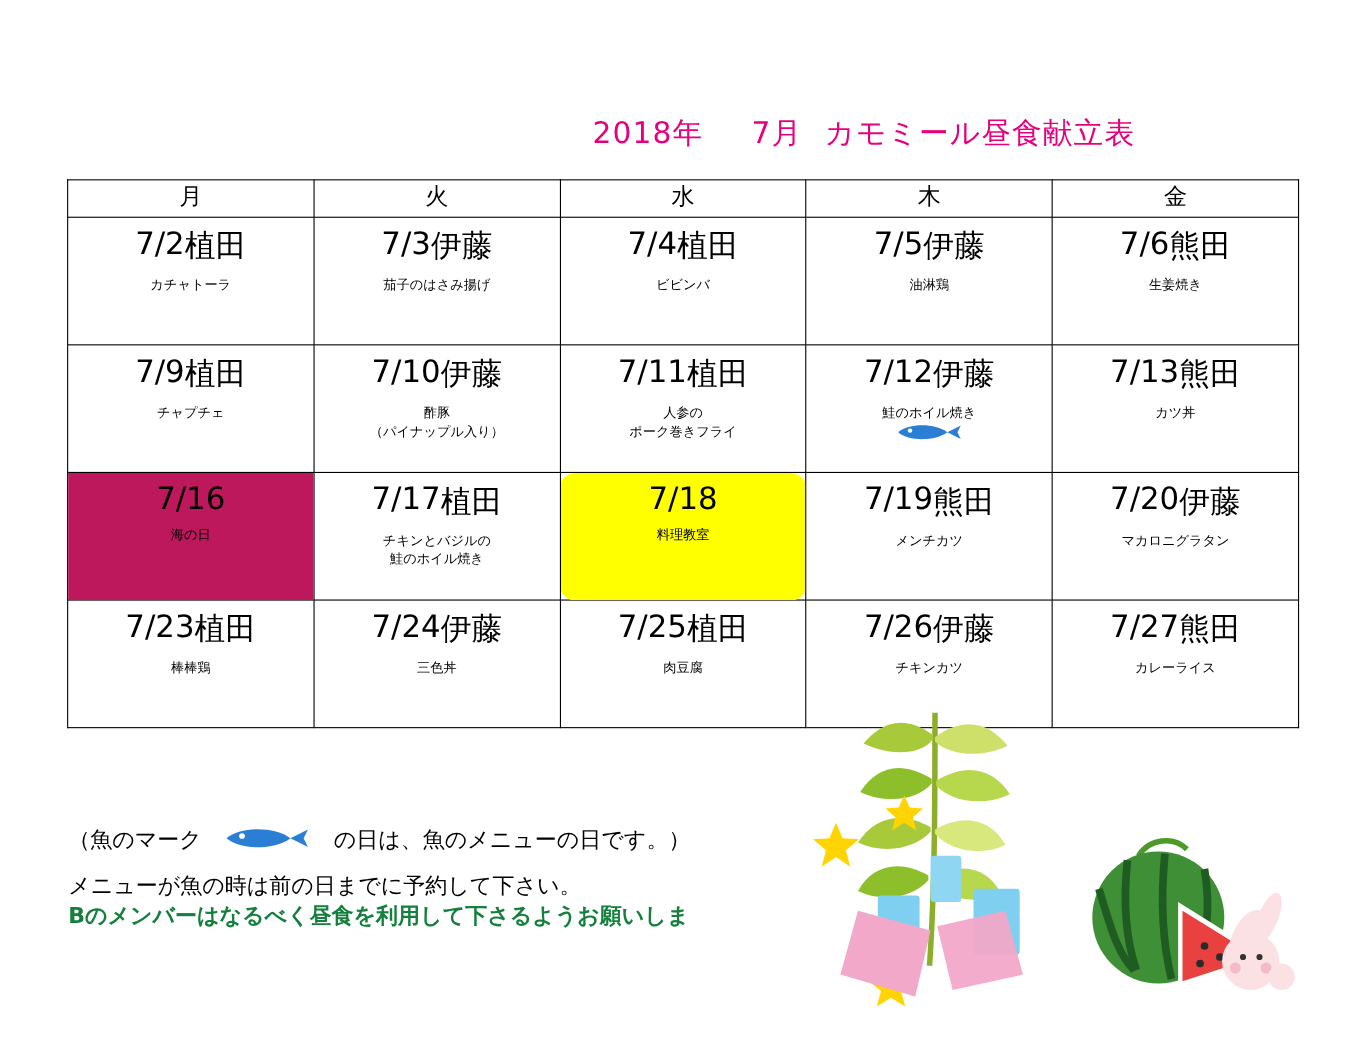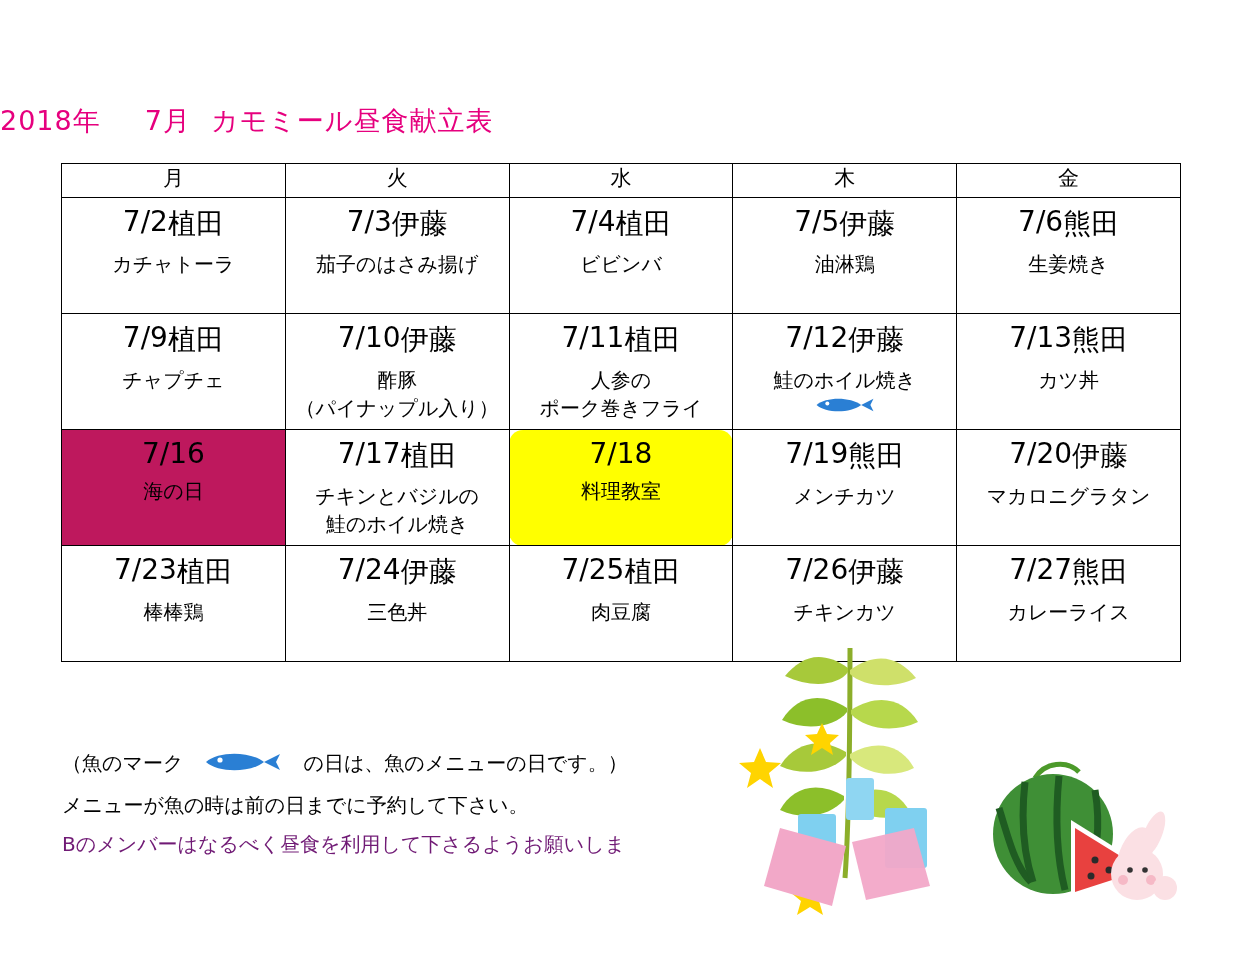--- a/index.html
+++ b/index.html
@@ -17,21 +17,21 @@
   .page {
     position: relative;
     width: 1242px;
     height: 960px;
   }
   .title {
     position: absolute;
     top: 103px;
     left: 0;
     width: 1032px;
-    text-align: left;
+    text-align: right;
     color: #e6007e;
     font-size: 27px;
     letter-spacing: 1px;
     font-family: "DejaVu Sans", sans-serif;
   }
   .title .gap { display: inline-block; width: 44px; }
   .title .gap2 { display: inline-block; width: 20px; }
 
   table.calendar {
     position: absolute;
@@ -63,21 +63,21 @@
     justify-content: center;
     padding: 7px 14px 0 14px;
     font-size: 28px;
     font-family: "DejaVu Sans", sans-serif;
     white-space: nowrap;
   }
   .cellhead .date { }
   .cellhead .chef { }
   .menu {
     text-align: center;
-    font-size: 20px;
+    font-size: 12px;
     line-height: 1.38;
     padding-top: 8px;
     font-family: "DejaVu Sans", sans-serif;
   }
   .menu .l2 { display: block; }
   td.holiday { background: #be185d; }
   td.cooking { background: #ffff00; border-radius: 14px; }
   .fish {
     display: block;
     text-align: center;
@@ -90,23 +90,23 @@
     left: 62px;
     top: 752px;
     font-size: 20px;
     font-family: "DejaVu Sans", sans-serif;
     color: #000;
     line-height: 1.15;
   }
   .note-line { margin-bottom: 17px; white-space: nowrap; }
   .note-line.tight { margin-bottom: 2px; }
   .note-red {
-    color: #701a75;
-    font-weight: normal;
-    margin-top: 16px;
+    color: #15803d;
+    font-weight: bold;
+    margin-top: 4px;
     white-space: nowrap;
   }
   .inline-fish { display: inline-block; width: 120px; vertical-align: middle; text-align: center;}
 
   .deco-tanabata {
     position: absolute;
     left: 700px;
     top: 628px;
     width: 270px;
     height: 290px;

